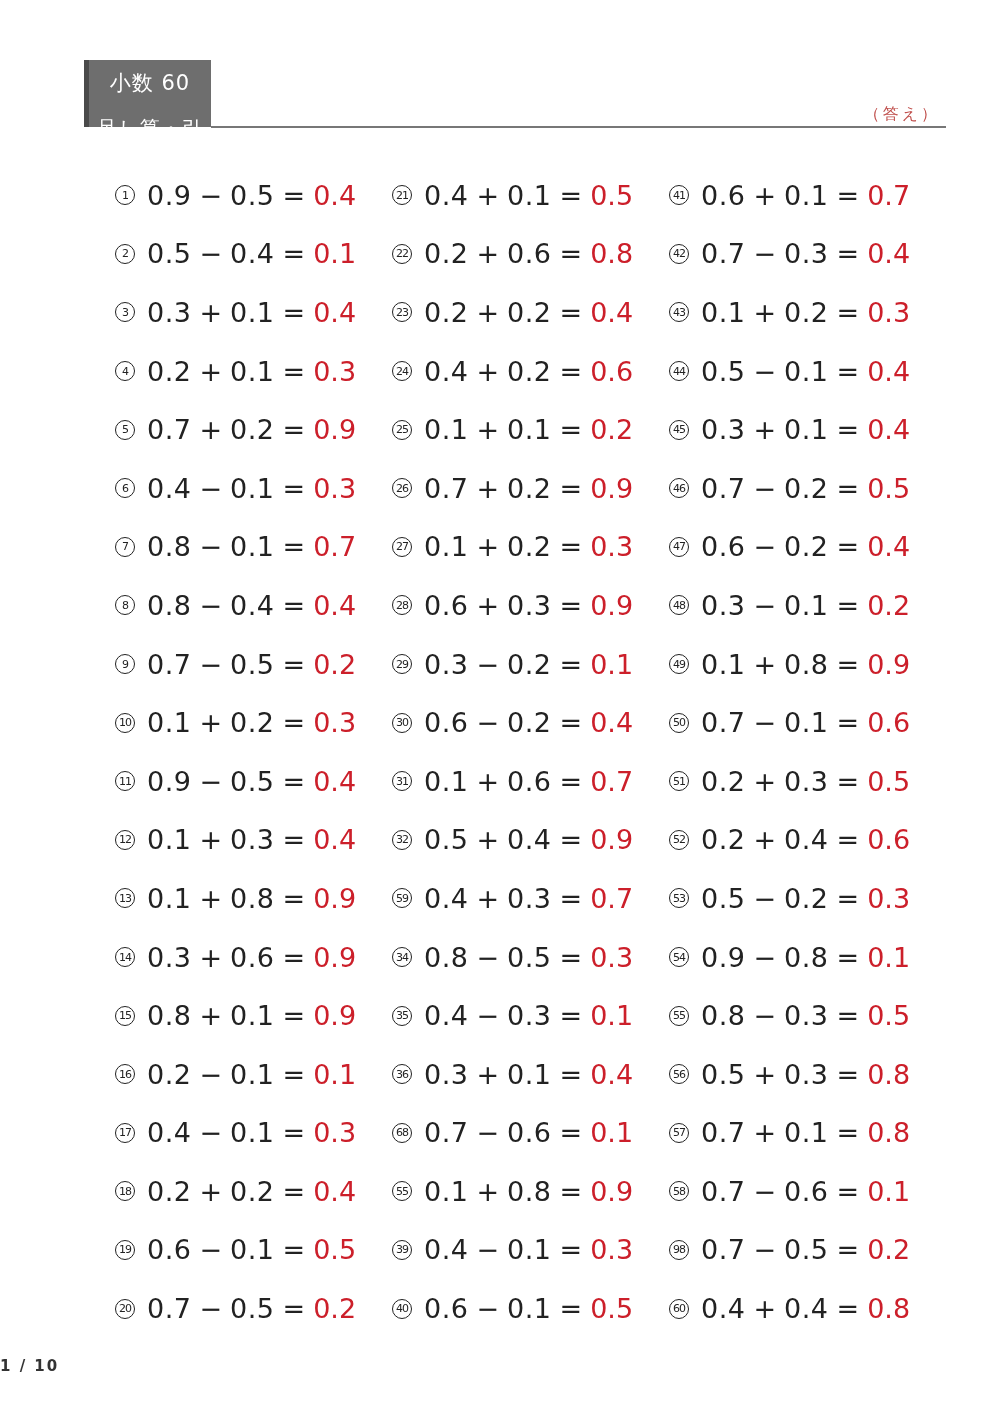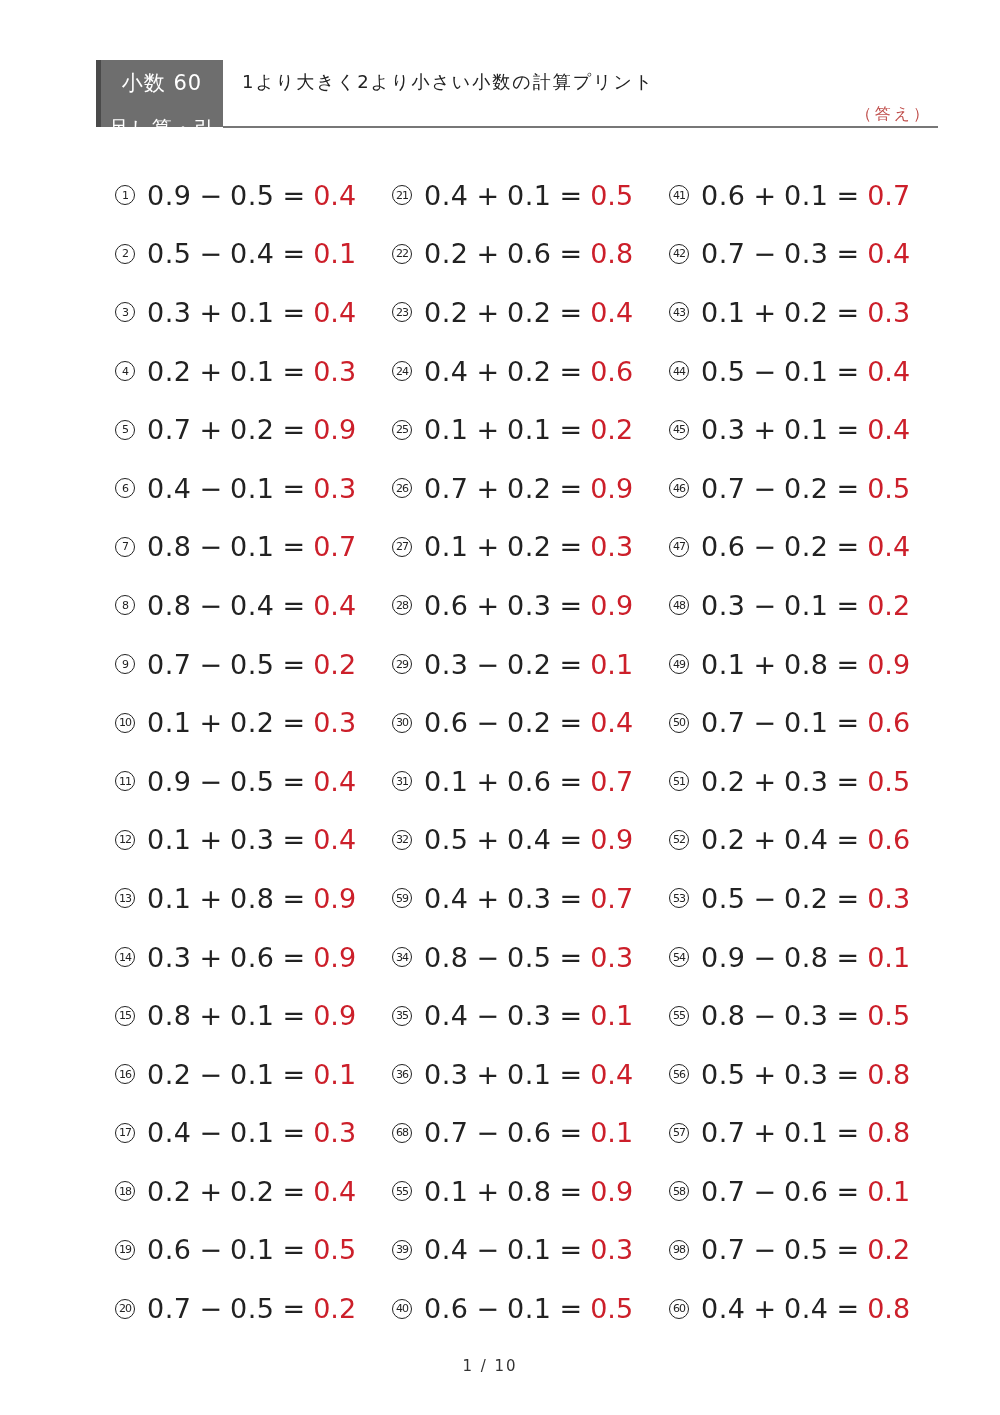--- a/index.html
+++ b/index.html
@@ -1,49 +1,48 @@
 <!DOCTYPE html>
 <html><head>
 <meta charset="utf-8">
 <style>
   html, body { margin: 0; padding: 0; background: #ffffff; }
   body { width: 1000px; height: 1415px; position: relative; overflow: hidden;
          font-family: "DejaVu Sans", sans-serif; color: #222; }
-  .header { position: absolute; left: 96px; top: 60px; width: 842px; height: 68px; }
+  .header { position: absolute; left: 84px; top: 60px; width: 842px; height: 68px; padding-left: 20px; }
   .badge { position: absolute; left: 0; top: 0; width: 127px; height: 67px;
            background: #6e6e6e; border-left: 5px solid #4a4a4a; box-sizing: border-box;
            color: #fff; text-align: center; }
   .badge-top { font-size: 21px; margin-top: 9px; letter-spacing: 1px; }
   .badge-bottom { font-size: 20px; margin-top: 18px; letter-spacing: 1px; }
   .title1 { position: absolute; left: 146px; top: 10px; font-size: 18px; letter-spacing: 2px; color: #222; }
   .title2 { position: absolute; left: 150px; top: 44px; font-size: 18px; letter-spacing: 2px; color: #222; }
   .answer-label { position: absolute; right: 6px; top: 44px; font-size: 16px; letter-spacing: 3px; color: #c0504d; }
   .underline { position: absolute; left: 127px; right: 0; top: 66px; height: 2px; background: #777; }
   .grid { position: absolute; left: 115px; top: 166px; width: 800px; height: 1170px;
           display: grid; grid-template-columns: 277px 277px 246px; grid-auto-flow: column;
           grid-template-rows: repeat(20, 58.6px); }
   .problem { display: flex; align-items: center; font-size: 27px; white-space: nowrap; color: #222; }
   .num { display: inline-flex; width: 20px; height: 20px; border: 1.6px solid #222; border-radius: 50%;
          font-size: 11px; align-items: center; justify-content: center; margin-right: 12px;
          box-sizing: border-box; letter-spacing: -1px; }
   .expr { letter-spacing: 0.5px; }
   .eq { margin: 0 8px; }
   .ans { color: #cc1f2a; }
-  .footer { position: absolute; left: 0; width: 980px; top: 1357px; text-align: center;
-            font-size: 15px; letter-spacing: 2px; color: #333; }
+  .footer { position: absolute; left: 0; width: 980px; top: 1357px; 
+            font-size: 15px; letter-spacing: 2px; color: #333; font-weight: bold; }
 </style>
 </head>
 <body>
 
 <div class="header">
   <div class="badge">
     <div class="badge-top">小数 60</div>
     <div class="badge-bottom">足し算・引き算</div>
   </div>
-  <div class="title1">1より大きく2より小さい小数の計算プリント</div>
   <div class="answer-label">（答え）</div>
   <div class="underline"></div>
 </div>
 
 <div class="grid" id="grid">
     <div class="problem">
       <span class="num">1</span>
       <span class="expr">0.9</span>
       <span class="eq">−</span>
       <span class="expr">0.5</span>

